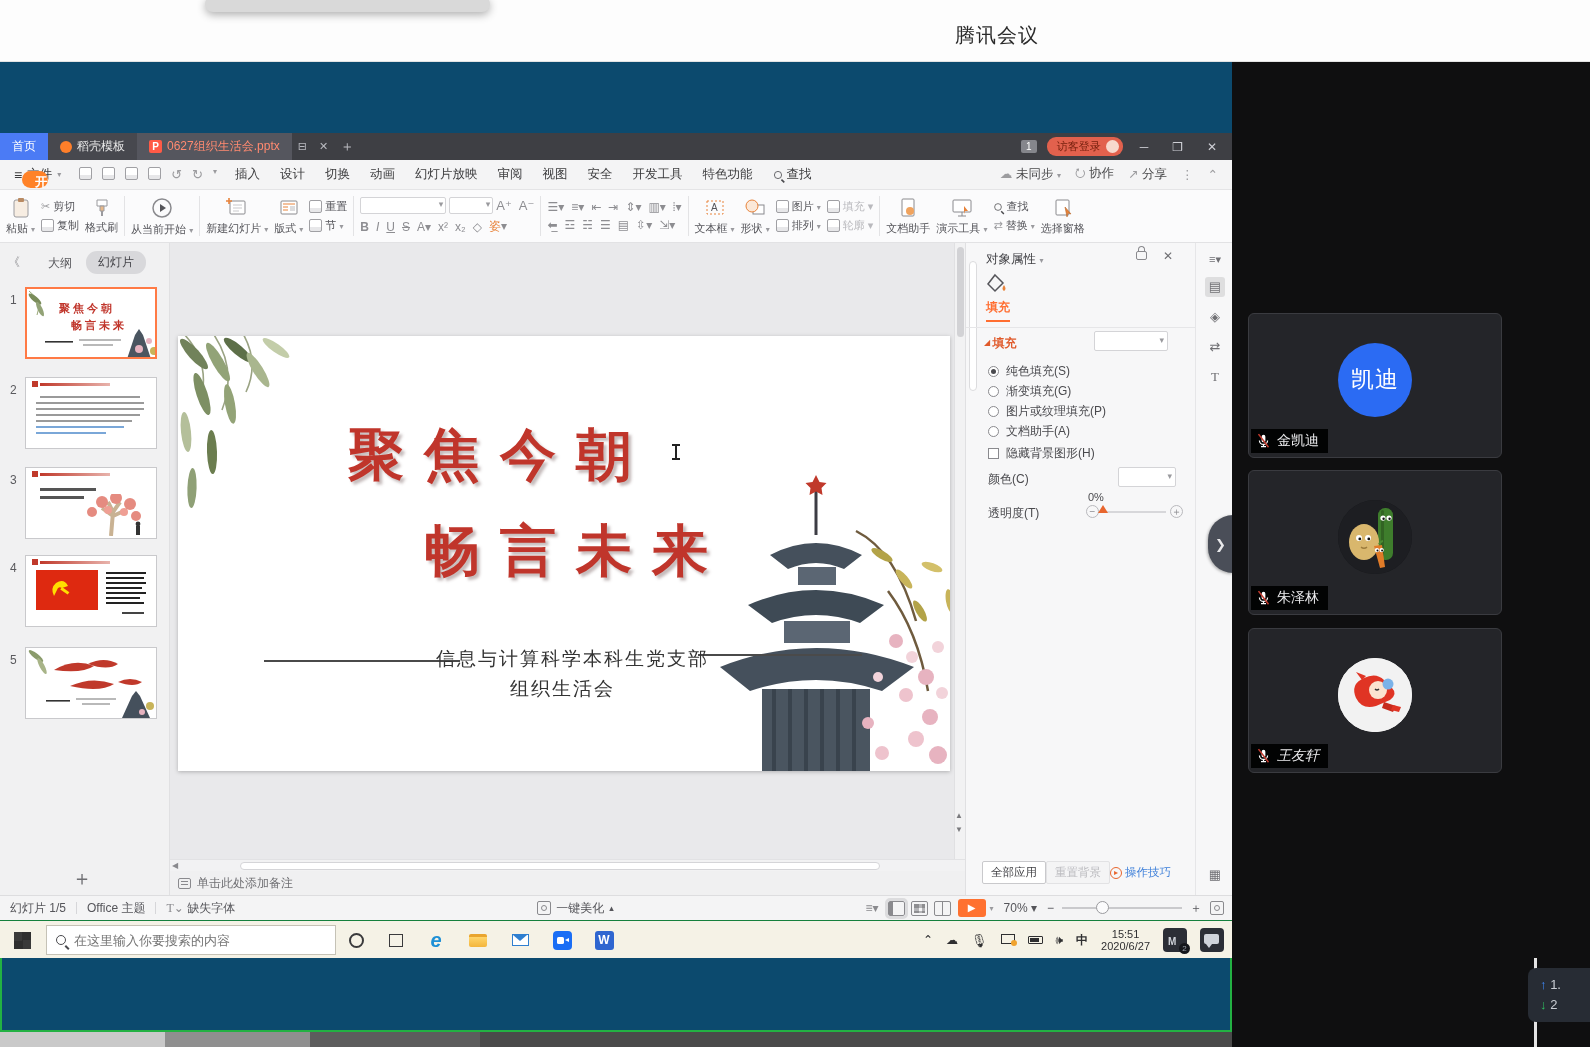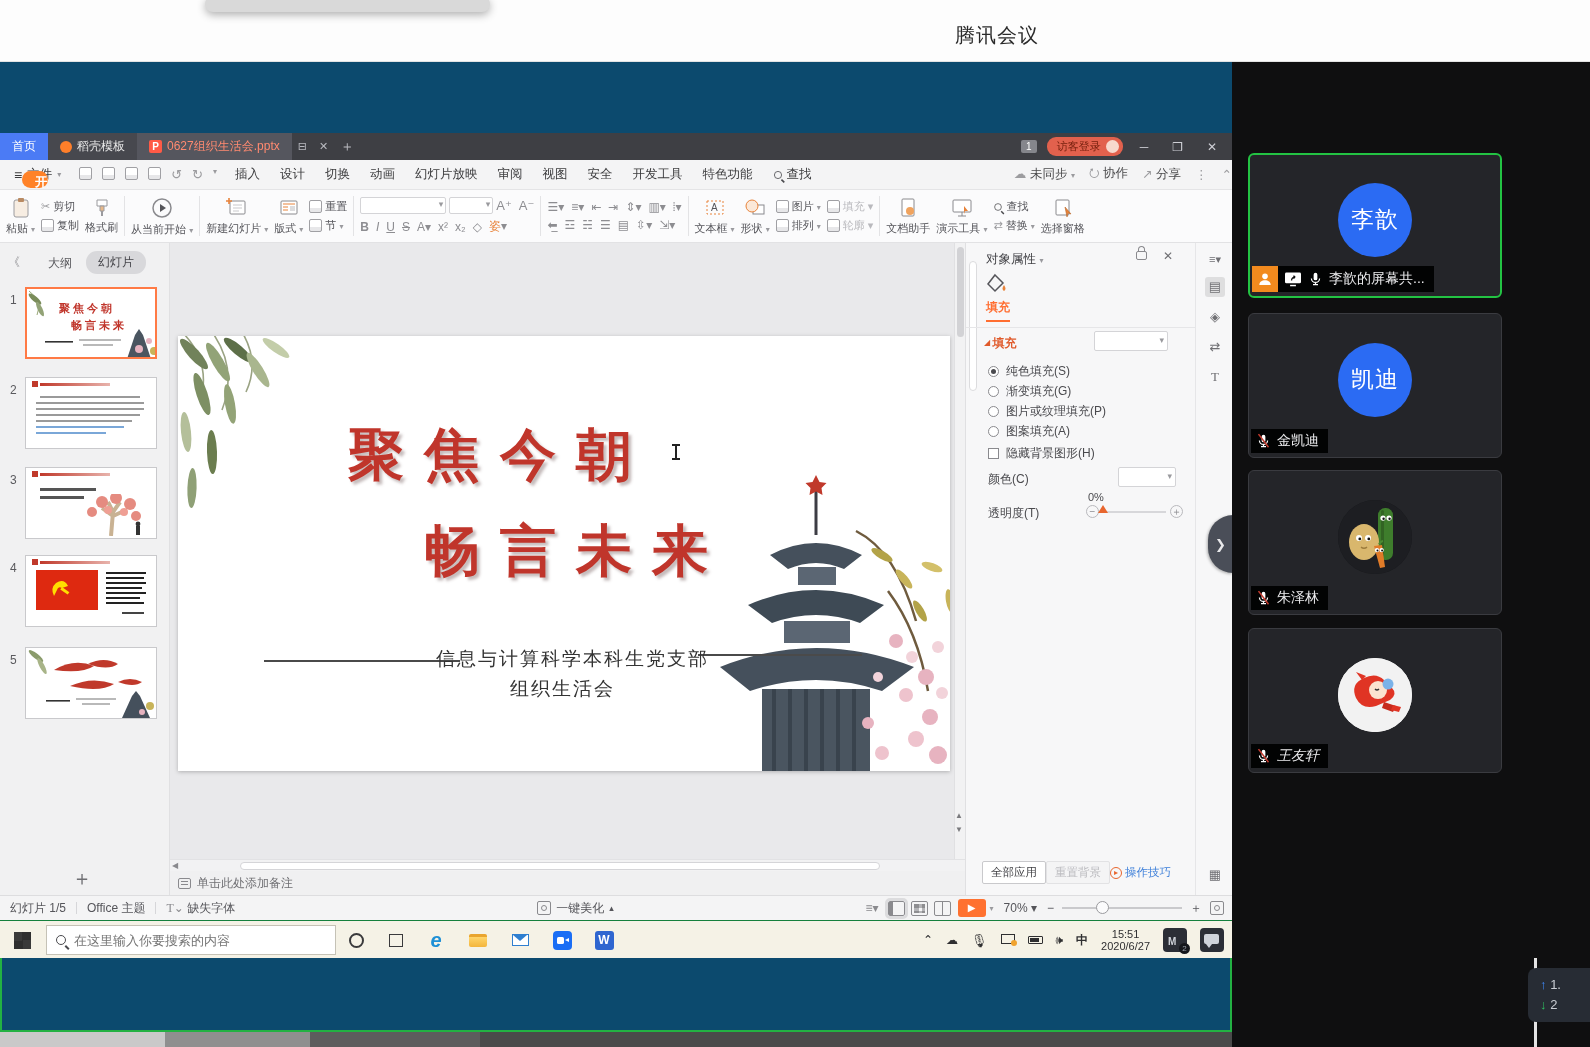--- a/index.html
+++ b/index.html
@@ -35,21 +35,21 @@
   .badge-1 { background:#85868c; color:#fff; font-size:10px; border-radius:2px; padding:1px 5px; }
   .guest-pill { background:#e2614d; color:#77210f; font-size:11px; border-radius:9px; padding:2px 4px 2px 10px; display:flex; align-items:center; gap:5px; }
   .guest-pill .gavatar { width:13px; height:13px; border-radius:50%; background:#f7d9cd; display:inline-block; }
   .winctl { color:#cfd0d6; font-size:12px; padding:0 7px; }
 
   
   .wps-menubar { position:absolute; left:0; top:27px; width:1232px; height:30px; background:#f4f4f5; border-bottom:1px solid #e4e4e6; display:flex; align-items:center; font-size:12.5px; color:#3c3c3e; }
   .mitem { padding:0 10px; white-space:nowrap; }
   .mitem.start { background:#FF8228; color:#fff; border-radius:12px; padding:3px 13px; margin:0 8px; font-weight:bold; }
   .qicons { display:flex; gap:10px; margin:0 8px; color:#6f6f72; font-size:13px; }
-  .menubar-right { margin-left:auto; display:flex; align-items:center; gap:14px; color:#4a4a4c; }
+  .menubar-right { margin-left:auto; display:flex; align-items:center; gap:14px; padding-right:14px; color:#4a4a4c; }
   .gray { color:#9c9c9f; }
 
   
   .wps-ribbon { position:absolute; left:0; top:57px; width:1232px; height:53px; background:#fbfbfc; border-bottom:1px solid #e2e2e4; display:flex; align-items:stretch; color:#6d6d70; }
   .rgroup { display:flex; align-items:center; padding:3px 6px; gap:6px; }
   .rdiv { width:1px; background:#e3e3e5; margin:6px 0; }
   .rbig { display:flex; flex-direction:column; align-items:center; justify-content:center; gap:2px; font-size:11px; color:#55555a; white-space:nowrap; }
   .rsmall-col { display:flex; flex-direction:column; justify-content:center; gap:4px; font-size:11px; }
   .rrow { display:flex; align-items:center; gap:3px; white-space:nowrap; }
   .micon { width:13px; height:13px; border:1px solid #a0a0a4; border-radius:2px; display:inline-block; background:linear-gradient(#fff 0 60%, #e7e7e9 60% 100%); }
@@ -646,21 +646,21 @@
             <div class="optrow" style="top:140px;">
                 <span class="radio"></span>
                 <span>渐变填充(G)</span>
               </div>
             <div class="optrow" style="top:160px;">
                 <span class="radio"></span>
                 <span>图片或纹理填充(P)</span>
               </div>
             <div class="optrow" style="top:180px;">
                 <span class="radio"></span>
-                <span>图案填充(A)</span>
+                <span>文档助手(A)</span>
               </div>
             <div class="optrow" style="top:202px;">
                 <span class="checkbox"></span>
                 <span>隐藏背景图形(H)</span>
               </div>
 
             <div class="abs" style="left:22px;top:228px;">颜色(C)</div>
             <div class="color-combo"></div>
 
             <div class="abs" style="left:22px;top:262px;">透明度(T)</div>
@@ -772,42 +772,20 @@
         </div>
       </div>
 
     </div>
 
     <div class="bottom-strip"></div>
   </div>
 
   <div class="sidebar">
 
-    <div class="tile active" style="top:91px;">
-      <div class="avatar">李歆</div>
-      <div class="plabel">
-        <span class="obadge">
-            <svg width="16" height="16" viewBox="0 0 24 24">
-              <circle cx="12" cy="8" r="4.2" fill="#fff"></circle>
-              <path d="M3.5 21c0-4.5 3.8-7 8.5-7s8.5 2.5 8.5 7z" fill="#fff"></path>
-            </svg>
-          </span>
-        <svg width="18" height="16" viewBox="0 0 24 22">
-            <rect x="1" y="2" width="22" height="15" rx="2" fill="#fff"></rect>
-            <path d="M10 13c.2-3 2-4.6 5-4.6M15 8.4l-2.4-2M15 8.4l-2.4 2" stroke="#111" stroke-width="1.8" fill="none"></path>
-            <path d="M8 20h8" stroke="#fff" stroke-width="2"></path>
-          </svg>
-        <svg width="15" height="16" viewBox="0 0 24 24">
-            <rect x="9" y="2" width="6" height="12" rx="3" fill="#fff"></rect>
-            <path d="M5.5 11a6.5 6.5 0 0 0 13 0" stroke="#fff" stroke-width="2" fill="none"></path>
-            <path d="M12 17.5V21M8 21h8" stroke="#fff" stroke-width="2"></path>
-          </svg>
-        <span>李歆的屏幕共...</span>
-      </div>
-    </div>
 
     <div class="tile" style="top:408px;">
       <div class="avatar img">
         <svg width="74" height="74" viewBox="0 0 74 74">
           <rect width="74" height="74" fill="#1d1e22"></rect>
           <rect x="40" y="8" width="15" height="52" rx="7" fill="#3e7d2c"></rect>
             <rect x="43" y="10" width="3" height="46" rx="1.5" fill="#326423"></rect>
           <circle cx="45" cy="18" r="2.6" fill="#fff"></circle>
             <circle cx="51" cy="18" r="2.6" fill="#fff"></circle>
             <circle cx="45.6" cy="18.6" r="1.2" fill="#111"></circle>

